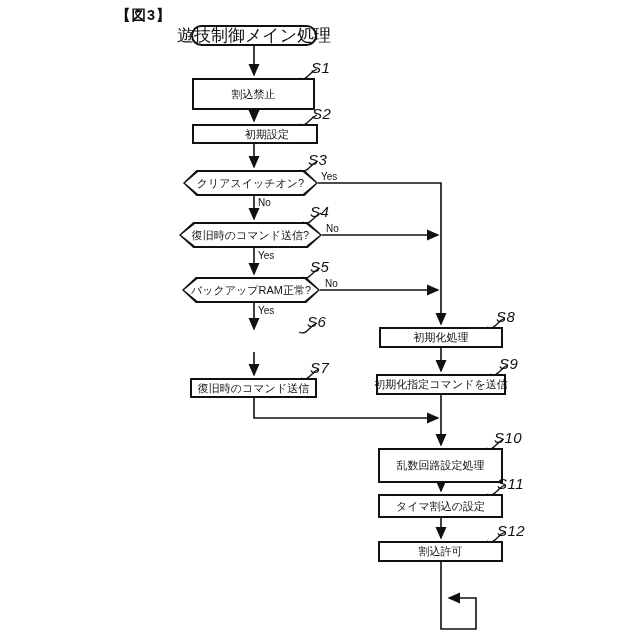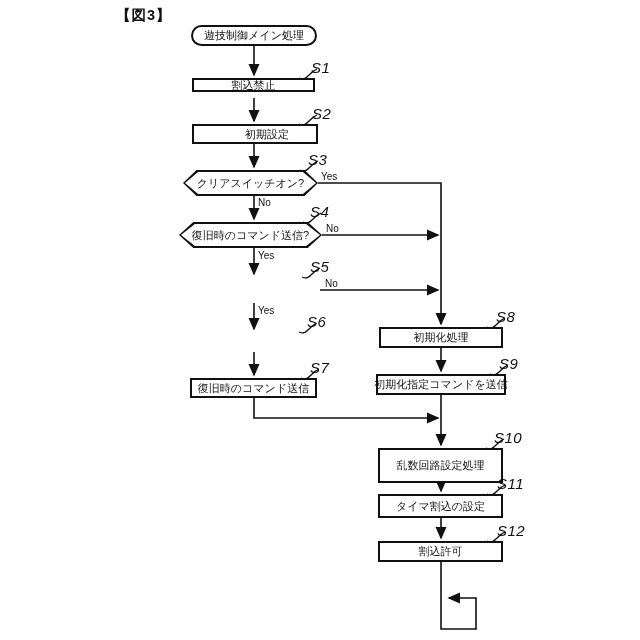--- a/index.html
+++ b/index.html
@@ -27,21 +27,21 @@
     justify-content: center;
     font-size: 11px;
     color: #111;
     background: #fff;
     text-align: center;
     white-space: nowrap;
   }
   .oval {
     border: 2px solid #111;
     border-radius: 12px;
-    font-size: 11px;
+    font-size: 17px;
   }
   .box {
     border: 2px solid #111;
   }
   .hex { background: transparent; text-align: center; }
   .hex-outer {
     position: absolute; inset: 0; background: #111;
     clip-path: polygon(0 50%, 10% 0, 90% 0, 100% 50%, 90% 100%, 10% 100%);
   }
   .hex-inner {
@@ -112,32 +112,37 @@
       <path d="M486,448 c8,4 10,-6 18,-9"></path>
       <path d="M487,494 c8,4 10,-6 18,-9"></path>
       <path d="M487,541 c8,4 10,-6 18,-9"></path>
     </g>
   </svg>
 
   <div class="fig-label" style="left:116px; top:6px;">【図3】</div>
 
   <div class="node oval" style="left:191px; top:25px; width:126px; height:21px;">遊技制御メイン処理</div>
 
-  <div class="node box" style="left:192px; top:78px; width:123px; height:14px;text-align:center;">割込禁止</div>
+  <div class="node box" style="left:192px; top:78px; width:123px; height:32px;text-align:center;">割込禁止</div>
   <div class="node box" style="left:192px; top:124px; width:126px; height:20px;padding-left:24px;">初期設定</div>
 
   <div class="node hex" style="left:183px; top:170px; width:135px; height:26px;">
     <div class="hex-outer"></div>
     <div class="hex-inner"></div>
     <span class="hex-label">クリアスイッチオン?</span>
   </div>
   <div class="node hex" style="left:179px; top:222px; width:143px; height:26px;">
     <div class="hex-outer"></div>
     <div class="hex-inner"></div>
     <span class="hex-label">復旧時のコマンド送信?</span>
+  </div>
+  <div class="node hex" style="left:182px; top:277px; width:138px; height:26px;">
+    <div class="hex-outer"></div>
+    <div class="hex-inner"></div>
+    <span class="hex-label">バックアップRAM正常?</span>
   </div>
 
   <div class="node box" style="left:190px; top:378px; width:127px; height:20px;">復旧時のコマンド送信</div>
 
   <div class="node box" style="left:379px; top:327px; width:124px; height:21px;">初期化処理</div>
   <div class="node box" style="left:376px; top:374px; width:130px; height:21px;">初期化指定コマンドを送信</div>
   <div class="node box" style="left:378px; top:448px; width:125px; height:35px;">乱数回路設定処理</div>
   <div class="node box" style="left:378px; top:494px; width:125px; height:24px;">タイマ割込の設定</div>
   <div class="node box" style="left:378px; top:541px; width:125px; height:21px;">割込許可</div>
 

